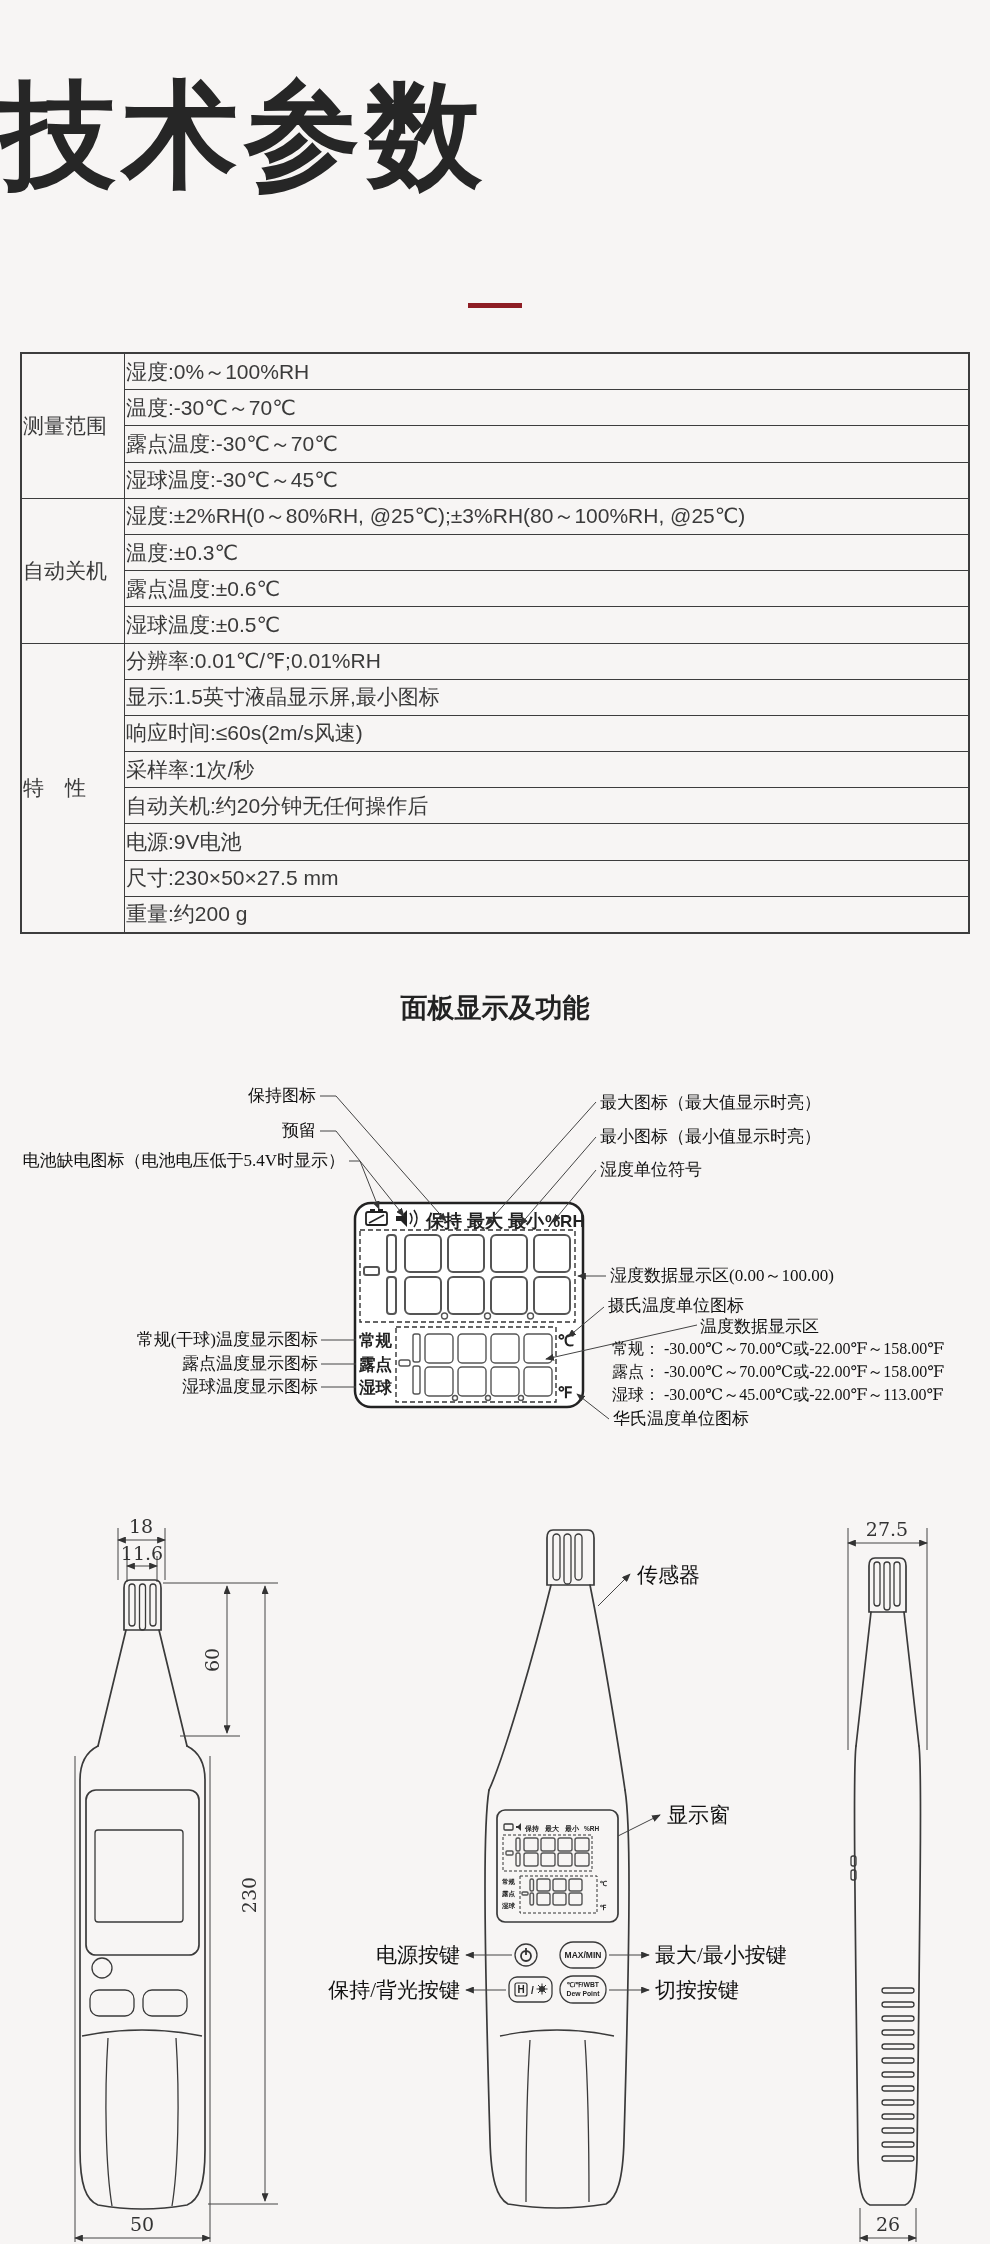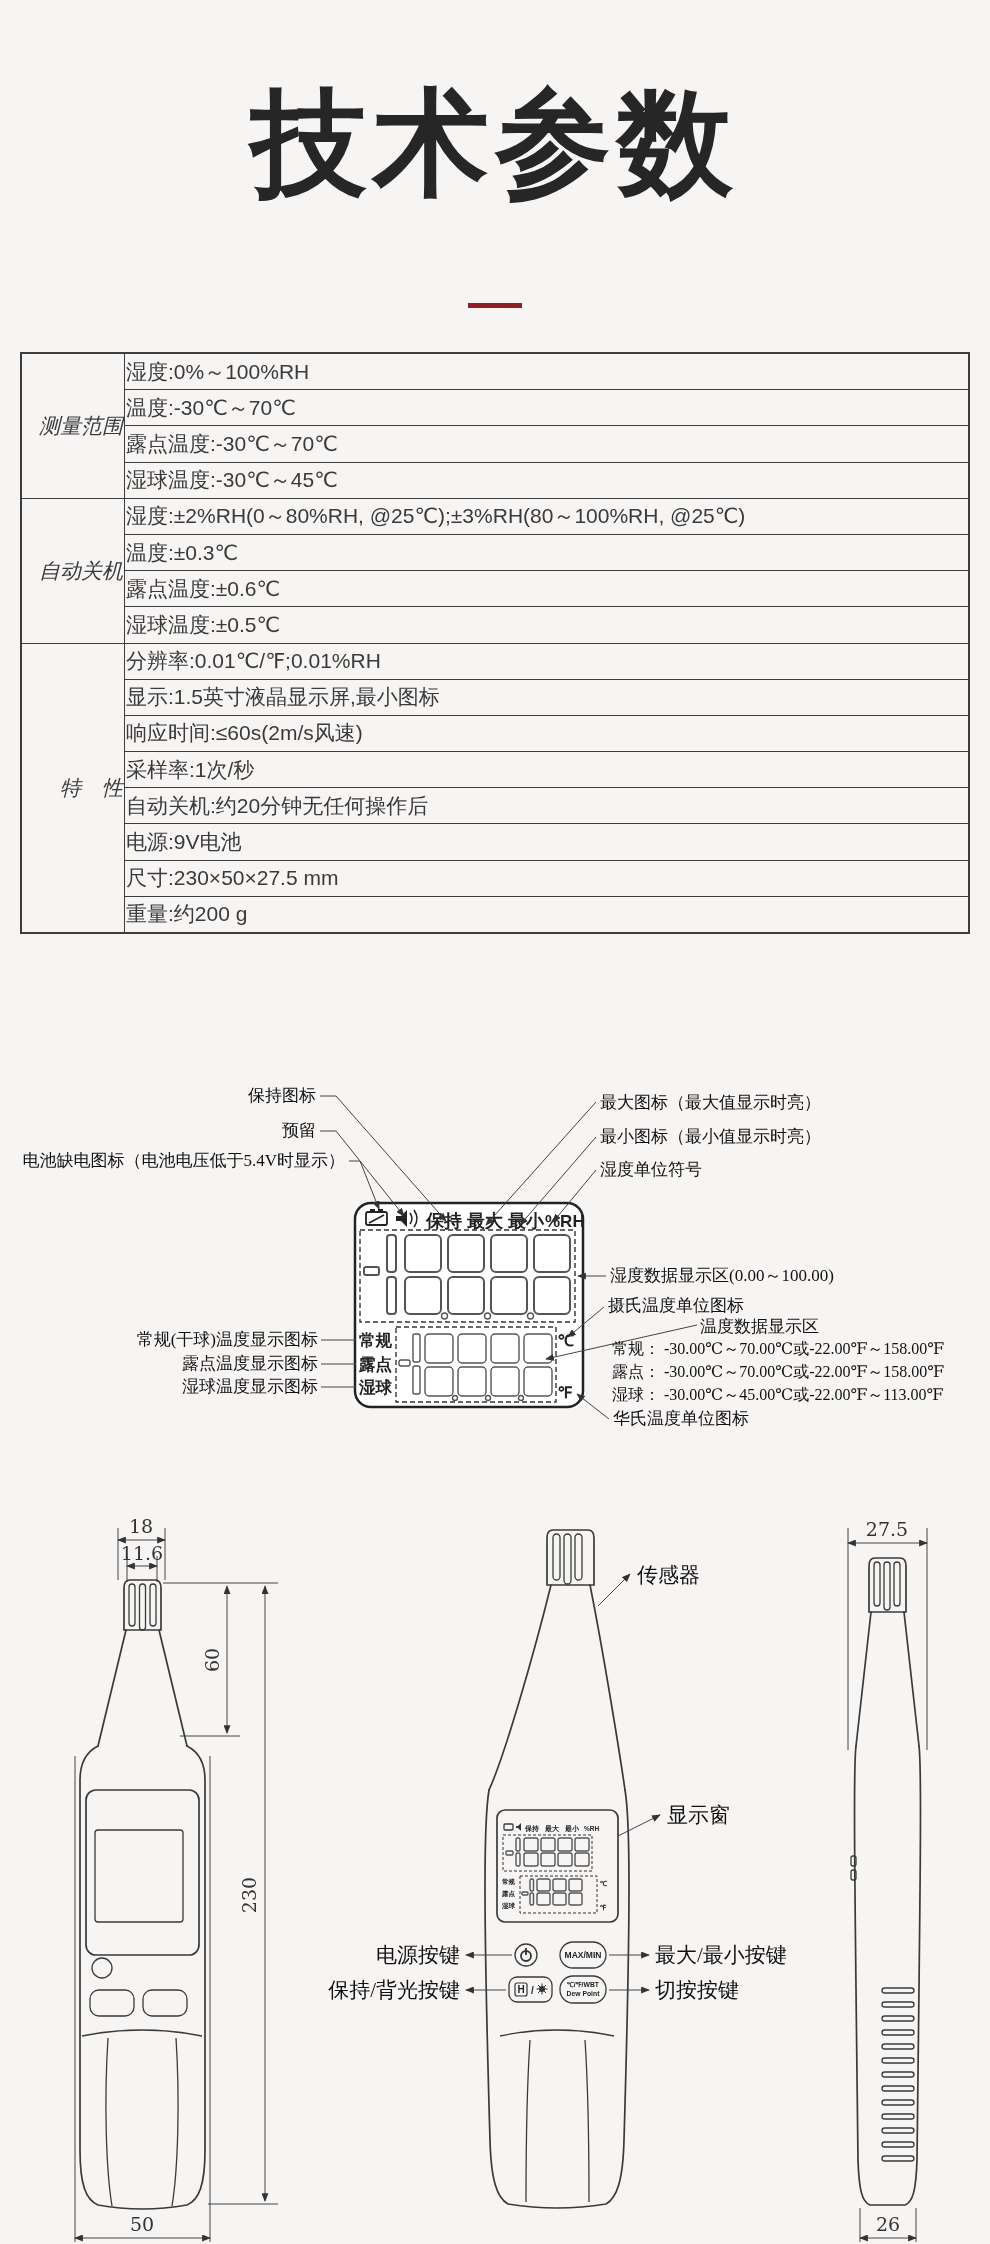--- a/index.html
+++ b/index.html
@@ -1,29 +1,29 @@
 <!DOCTYPE html>
 <html><head>
 <meta charset="utf-8">
 <style>
   html,body{margin:0;padding:0;}
   body{background:#e9e9e9;}
   #page{position:relative;width:990px;height:2244px;background:#f7f5f4;overflow:hidden;
         font-family:"Liberation Sans","DejaVu Sans",sans-serif;color:#333;}
   
-  #main-title{position:absolute;top:80px;left:0;width:100%;margin:0;text-align:center;
+  #main-title{position:absolute;top:72px;left:0;width:100%;margin:0;text-align:left;
               font-size:116px;font-weight:900;letter-spacing:6px;color:#262626;line-height:1.1;}
   #title-dash{position:absolute;top:303px;left:468px;width:54px;height:5px;background:#8e1d24;}
   
   #spec-wrap{position:absolute;top:352px;left:20px;width:950px;}
   table.spec{width:100%;border-collapse:collapse;table-layout:fixed;}
   table.spec td{border:1px solid #3d3d3d;height:33.2px;font-size:21px;color:#3a3a3a;
                 vertical-align:middle;overflow:hidden;white-space:nowrap;}
   table.spec{border:2px solid #3d3d3d;}
-  td.glabel{width:100px;text-align:right;font-size:22px;font-style:italic;}
+  td.glabel{width:100px;text-align:left;font-size:22px;}
   td.val{padding-left:1px;}
   
   #panel-title{position:absolute;top:990px;left:0;width:100%;margin:0;text-align:center;
                font-size:27px;font-weight:bold;color:#222;}
   svg{position:absolute;left:0;}
   #panel-svg{top:1060px;}
   #device-svg{top:1505px;}
   .ln{stroke:#444;stroke-width:1;fill:none;}
   .seg{stroke:#555;stroke-width:2;fill:none;}
   .seg2{stroke:#555;stroke-width:1.4;fill:none;}
@@ -96,20 +96,21 @@
         <tr>
             <td class="val">尺寸:230×50×27.5 mm</td>
           </tr>
         <tr>
             <td class="val">重量:约200 g</td>
           </tr>
       </tbody>
     </table>
   </div>
 
+  <h2 id="panel-title">面板显示及功能</h2>
 
   <svg id="panel-svg" width="990" height="440" viewBox="0 1060 990 440" xmlns="http://www.w3.org/2000/svg">
     <defs>
       <marker id="arP" viewBox="0 0 10 8" refX="9" refY="4" markerWidth="9" markerHeight="7" orient="auto-start-reverse">
         <path d="M0,0 L10,4 L0,8 Z" fill="#333"></path>
       </marker>
     </defs>
 
     <rect x="355" y="1203" width="228" height="204" rx="16" fill="#ffffff" stroke="#222" stroke-width="2.5"></rect>
 

